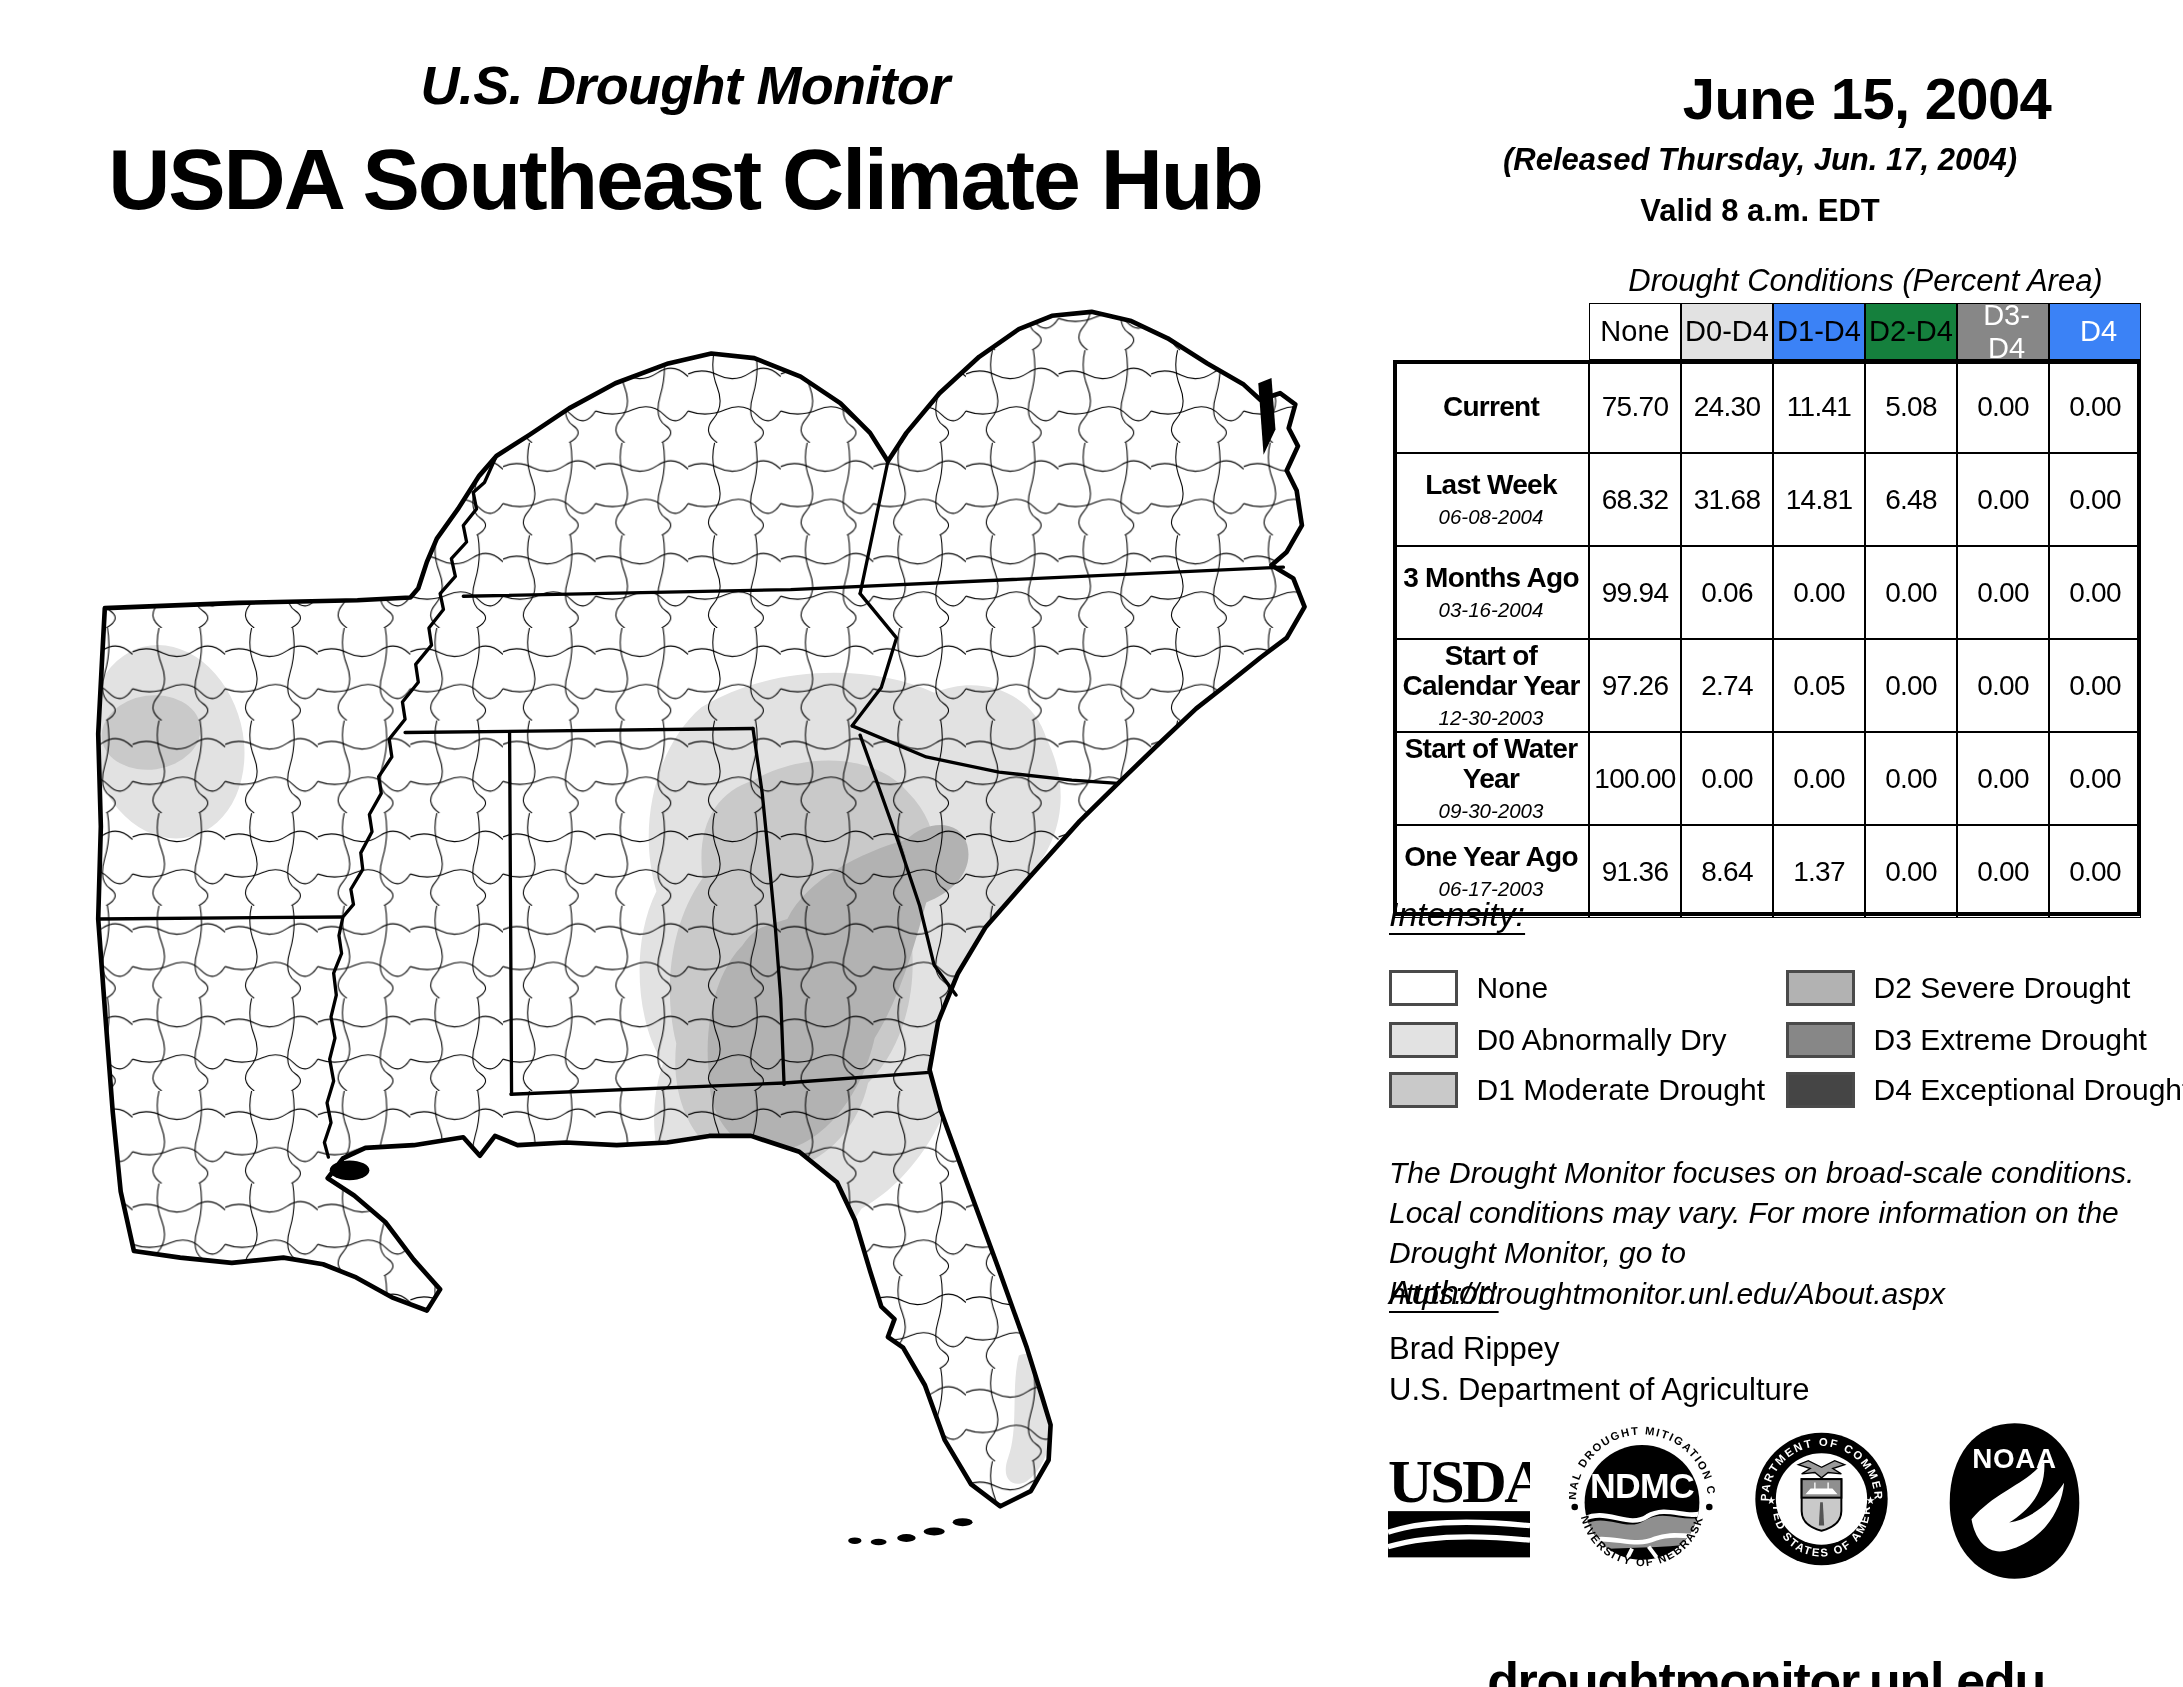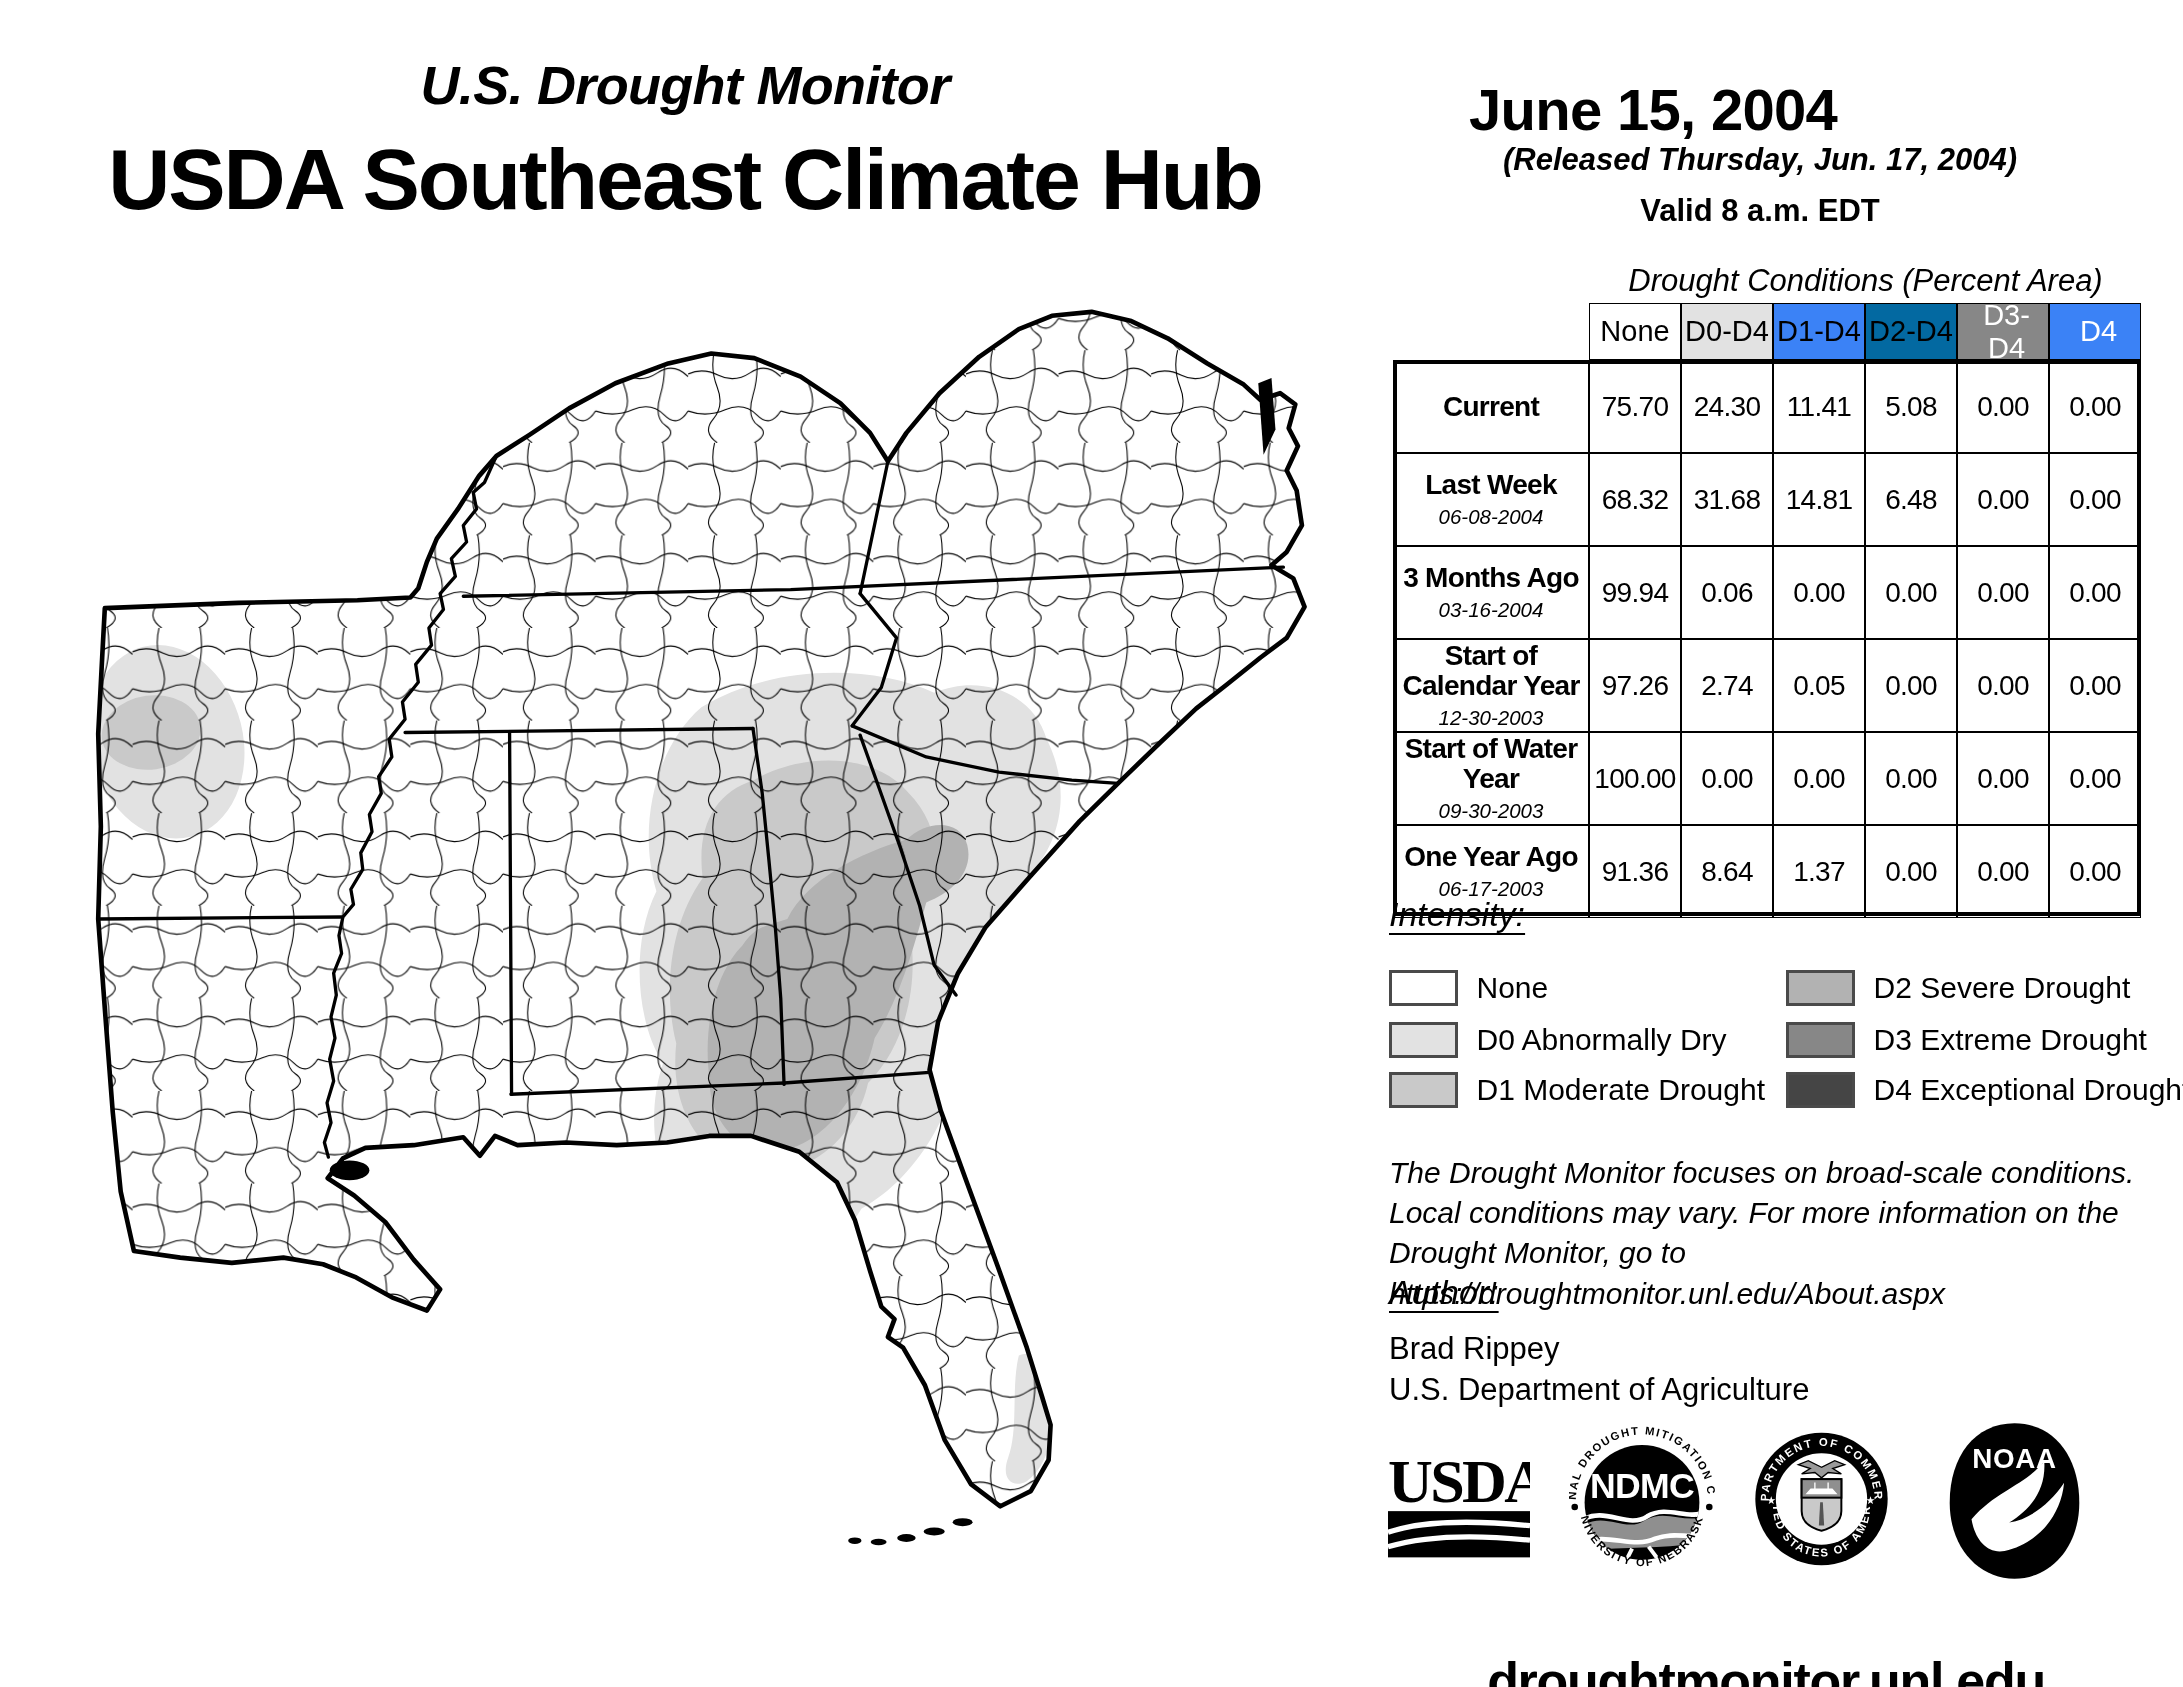--- a/index.html
+++ b/index.html
@@ -17,22 +17,22 @@
     left:222px;top:54px;width:926px;
     font-size:54px;font-weight:bold;font-style:italic;
     text-align:center;letter-spacing:-0.7px;
   }
   .main-title{
     left:0px;top:130px;width:1370px;
     font-size:86px;font-weight:bold;
     text-align:center;letter-spacing:-2px;
   }
   .date-line{
-    left:1469px;top:76px;width:582px;
-    font-size:58px;font-weight:bold;text-align:left;letter-spacing:-0.7px;
+    left:1469px;top:65px;width:582px;
+    font-size:58px;font-weight:bold;text-align:right;letter-spacing:-0.7px;
   }
   .released-line{
     left:1469px;top:142px;width:582px;
     font-size:31px;font-weight:bold;font-style:italic;text-align:center;
   }
   .valid-line{
     left:1469px;top:193px;width:582px;
     font-size:31px;font-weight:bold;text-align:center;
   }
   .table-title{
@@ -152,21 +152,21 @@
 
 <div class="abs table-title">Drought Conditions (Percent Area)</div>
 
 <div class="abs tbl">
   <div class="tbl-grid">
 
     <div class="cell corner"></div>
     <div class="cell th" style="background-color: rgb(255, 255, 255);">None</div>
     <div class="cell th" style="background-color: rgb(226, 226, 226);">D0-D4</div>
     <div class="cell th" style="background-color: #3b82f6;">D1-D4</div>
-    <div class="cell th" style="background-color: #0369a1;">D2-D4</div>
+    <div class="cell th" style="background-color: #15803d;">D2-D4</div>
     <div class="cell th lt" style="background-color: rgb(135, 135, 135);">D3-D4</div>
     <div class="cell th lt" style="background-color: #3b82f6;">D4</div>
 
     <div class="cell td">
       <div class="rowlabel">Current</div>
     </div>
     <div class="cell td">75.70</div>
     <div class="cell td">24.30</div>
     <div class="cell td">11.41</div>
     <div class="cell td">5.08</div>

